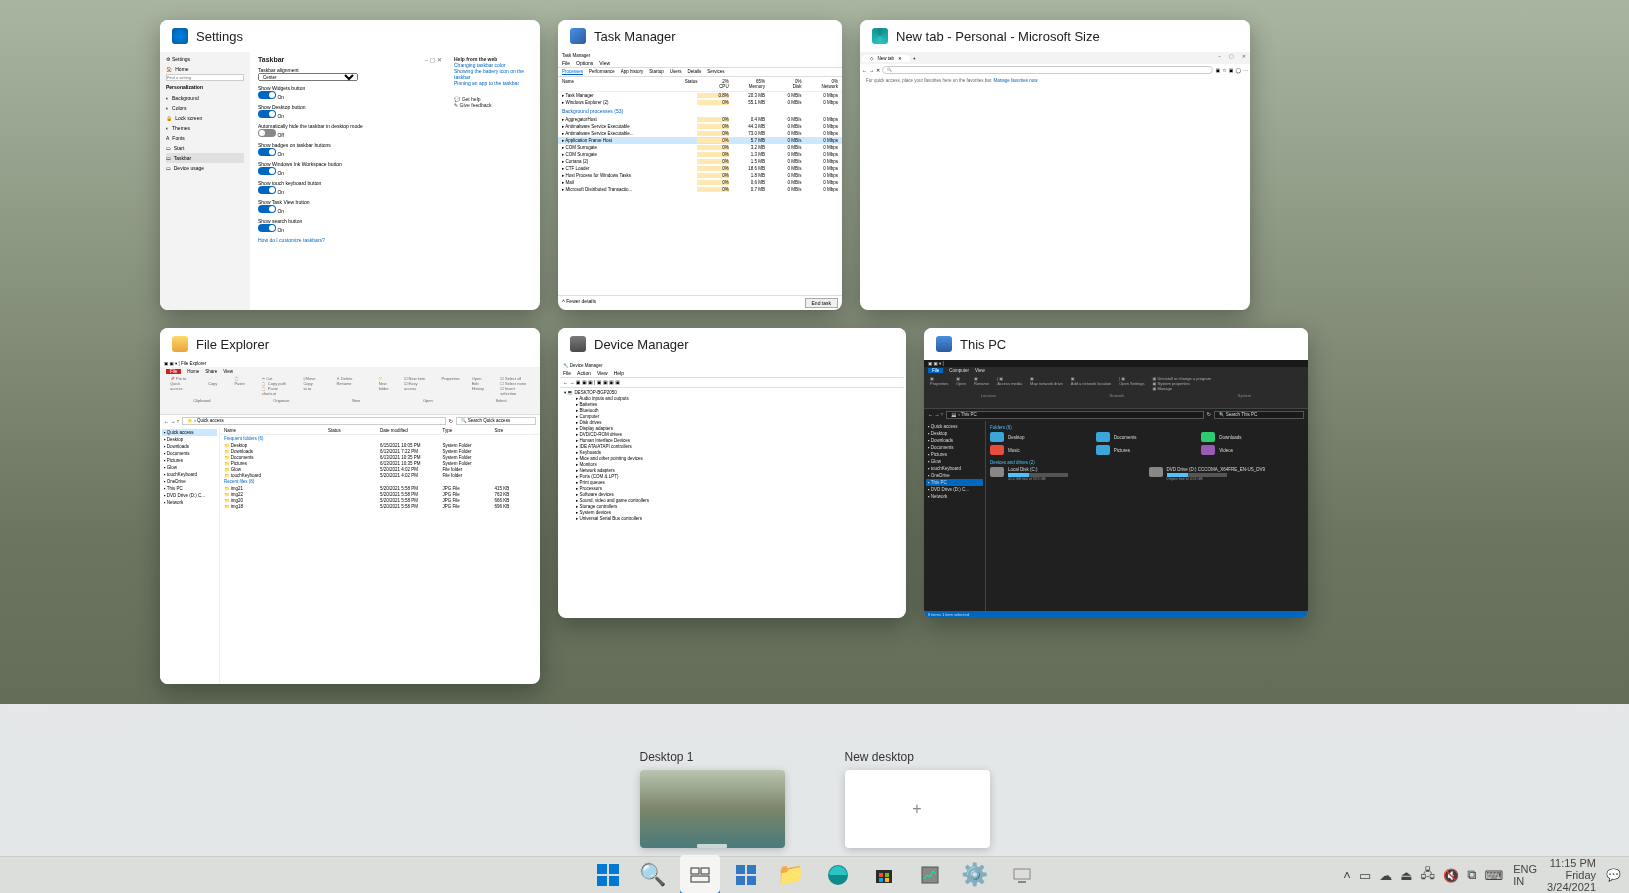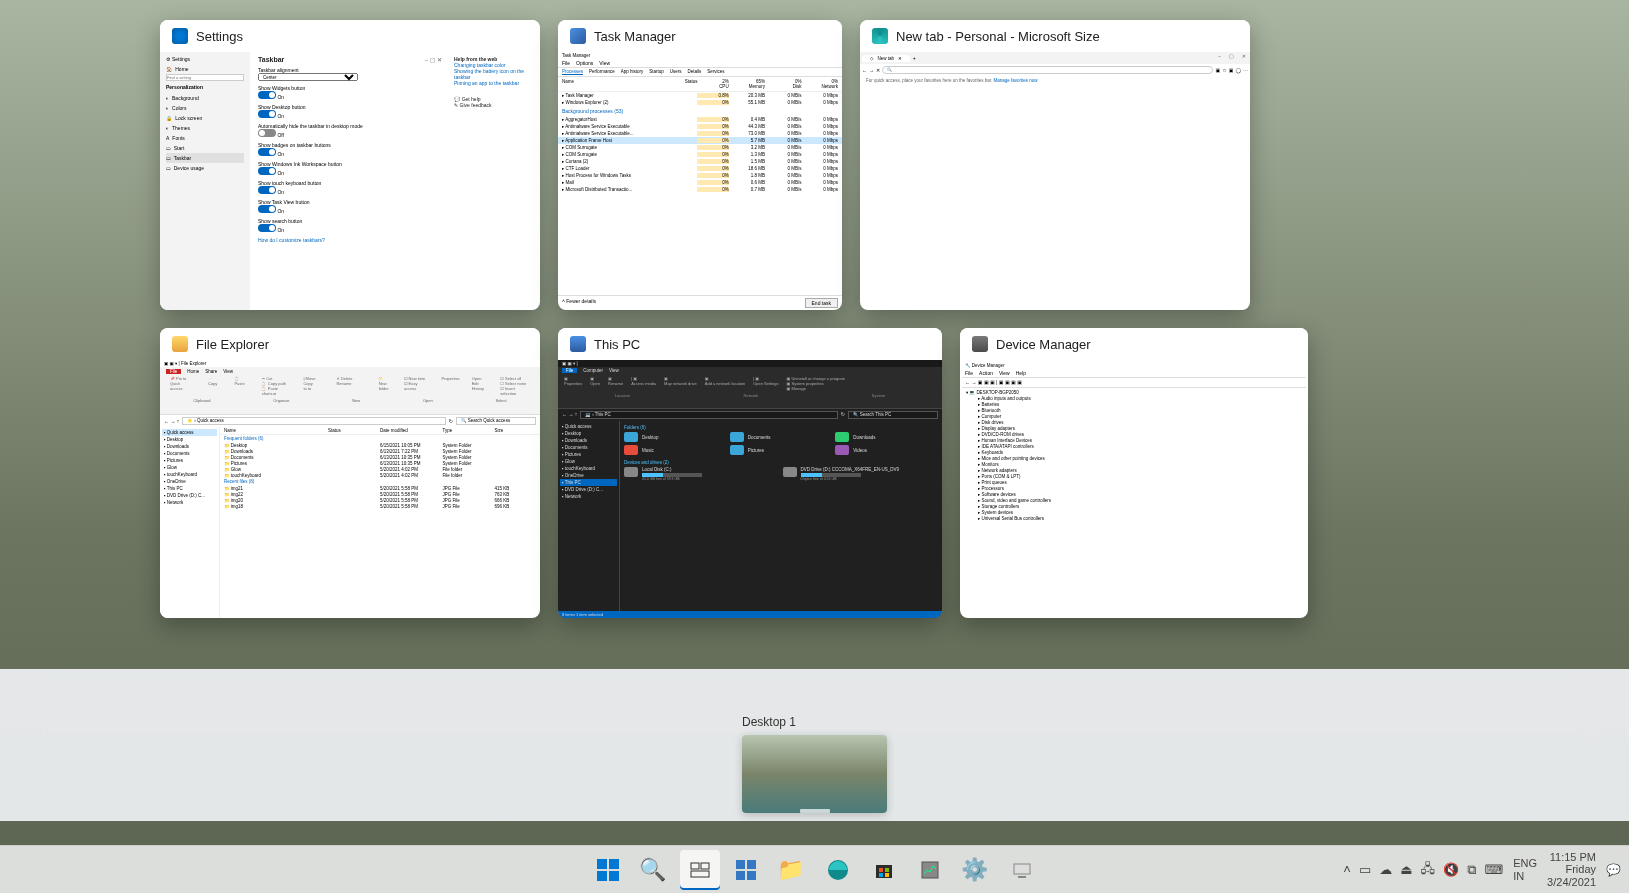--- a/index.html
+++ b/index.html
@@ -10,21 +10,20 @@
   background: linear-gradient(180deg, #a8b5a0 0%, #8a9580 30%, #6b7560 60%, #5a6450 100%);
   overflow: hidden;
   position: relative;
 }
 
 .task-view {
   position: absolute;
   inset: 0;
   display: flex;
   flex-direction: column;
-  gap: 24px;
 }
 
 .windows-area {
   flex: 1;
   padding: 20px 160px;
   display: flex;
   flex-wrap: wrap;
   gap: 18px;
   align-content: flex-start;
 }
@@ -34,21 +33,21 @@
   border-radius: 8px;
   overflow: hidden;
   box-shadow: 0 8px 24px rgba(0,0,0,0.3);
   display: flex;
   flex-direction: column;
 }
 
 .window-thumb.w-settings { width: 380px; height: 290px; }
 .window-thumb.w-taskmgr { width: 284px; height: 290px; }
 .window-thumb.w-edge { width: 390px; height: 290px; }
-.window-thumb.w-fileexp { width: 380px; height: 290px; justify-content: flex-end; }
+.window-thumb.w-fileexp { width: 380px; height: 356px; justify-content: flex-end; }
 .window-thumb.w-devmgr { width: 348px; height: 290px; }
 .window-thumb.w-thispc { width: 384px; height: 290px; }
 
 .thumb-title {
   display: flex;
   align-items: center;
   gap: 8px;
   padding: 8px 12px;
   font-size: 13px;
   font-weight: 500;
@@ -603,122 +602,20 @@
                 <div class="fe-list-row">
                   <span>📁 img18</span>
                   <span></span>
                   <span>5/20/2021 5:58 PM</span>
                   <span>JPG File</span>
                   <span>696 KB</span>
                 </div>
               </div>
           </div>
         </div>
-      </div>
-    </div>
-
-    <div class="window-thumb w-thispc">
-      <div class="thumb-title">
-        <span class="thumb-icon" style="background:linear-gradient(#4a90e2,#2c5aa0)"></span>
-        <span>This PC</span>
-      </div>
-      <div class="thumb-content pc-content">
-        <div style="padding:1px 4px;font-size:4.5px;background:#191919">▣ ▣ ▾ |</div>
-        <div class="pc-ribbon">
-          <div class="pc-ribbon-tabs">
-            <span class="active">File</span>
-            <span>Computer</span>
-            <span>View</span>
-          </div>
-          <div style="display:flex;gap:8px;padding:2px 6px;font-size:4px;opacity:0.7">
-            <span>▣<br><span>Properties</span></span>
-            <span>▣<br><span>Open</span></span>
-            <span>▣<br><span>Rename</span></span>
-            <span>| ▣<br><span>Access media</span></span>
-            <span>▣<br><span>Map network drive</span></span>
-            <span>▣<br><span>Add a network location</span></span>
-            <span>| ▣<br><span>Open Settings</span></span>
-            <span>▣ <span>Uninstall or change a program</span><br>▣ <span>System properties</span><br>▣ <span>Manage</span></span>
-          </div>
-          <div style="display:flex;justify-content:space-around;font-size:4px;color:#888">
-            <span>Location</span>
-            <span>Network</span>
-            <span>System</span>
-          </div>
-        </div>
-        <div class="pc-addrbar">
-          <span>← → ↑</span>
-          <div class="path">💻 › <span>This PC</span></div>
-          <span>↻</span>
-          <div class="search">🔍 <span>Search This PC</span></div>
-        </div>
-        <div class="pc-body">
-          <div class="pc-sidebar" id="pc-sidebar">
-              <div class="item">▪ Quick access</div>
-              <div class="item">▪ Desktop</div>
-              <div class="item">▪ Downloads</div>
-              <div class="item">▪ Documents</div>
-              <div class="item">▪ Pictures</div>
-              <div class="item">▪ Glow</div>
-              <div class="item">▪ touchKeyboard</div>
-              <div class="item">▪ OneDrive</div>
-              <div class="item active">▪ This PC</div>
-              <div class="item">▪ DVD Drive (D:) C...</div>
-              <div class="item">▪ Network</div>
-            </div>
-          <div class="pc-main">
-            <div class="pc-group">Folders (6)</div>
-            <div class="pc-folders" id="pc-folders">
-                <div class="pc-folder">
-                  <div class="ficon" style="background:#3ba7d9"></div>
-                  <span>Desktop</span>
-                </div>
-                <div class="pc-folder">
-                  <div class="ficon" style="background:#3ba7d9"></div>
-                  <span>Documents</span>
-                </div>
-                <div class="pc-folder">
-                  <div class="ficon" style="background:#2ecc71"></div>
-                  <span>Downloads</span>
-                </div>
-                <div class="pc-folder">
-                  <div class="ficon" style="background:#e74c3c"></div>
-                  <span>Music</span>
-                </div>
-                <div class="pc-folder">
-                  <div class="ficon" style="background:#3ba7d9"></div>
-                  <span>Pictures</span>
-                </div>
-                <div class="pc-folder">
-                  <div class="ficon" style="background:#9b59b6"></div>
-                  <span>Videos</span>
-                </div>
-              </div>
-            <div class="pc-group" style="margin-top:3px">Devices and drives (2)</div>
-            <div class="pc-drives" id="pc-drives">
-                <div class="pc-drive">
-                  <div class="dicon"></div>
-                  <div>
-                    <div>Local Disk (C:)</div>
-                    <div class="bar"></div>
-                    <div style="font-size:3.5px;color:#999">41.0 GB free of 59.3 GB</div>
-                  </div>
-                </div>
-                <div class="pc-drive">
-                  <div class="dicon"></div>
-                  <div>
-                    <div>DVD Drive (D:) CCCOMA_X64FRE_EN-US_DV9</div>
-                    <div class="bar"></div>
-                    <div style="font-size:3.5px;color:#999">0 bytes free of 4.53 GB</div>
-                  </div>
-                </div>
-              </div>
-          </div>
-        </div>
-        <div class="pc-status">8 items    1 item selected</div>
       </div>
     </div>
 
     <div class="window-thumb w-devmgr">
       <div class="thumb-title">
         <span class="thumb-icon" style="background:linear-gradient(#7a7a7a,#4a4a4a)"></span>
         <span>Device Manager</span>
       </div>
       <div class="thumb-content dm-content">
         <div style="font-size:4.5px;padding:1px 3px">🔧 <span>Device Manager</span></div>
@@ -751,28 +648,134 @@
               <div class="node">▸ Software devices</div>
               <div class="node">▸ Sound, video and game controllers</div>
               <div class="node">▸ Storage controllers</div>
               <div class="node">▸ System devices</div>
               <div class="node">▸ Universal Serial Bus controllers</div>
             </div>
         </div>
       </div>
     </div>
 
+    <div class="window-thumb w-thispc">
+      <div class="thumb-title">
+        <span class="thumb-icon" style="background:linear-gradient(#4a90e2,#2c5aa0)"></span>
+        <span>This PC</span>
+      </div>
+      <div class="thumb-content pc-content">
+        <div style="padding:1px 4px;font-size:4.5px;background:#191919">▣ ▣ ▾ |</div>
+        <div class="pc-ribbon">
+          <div class="pc-ribbon-tabs">
+            <span class="active">File</span>
+            <span>Computer</span>
+            <span>View</span>
+          </div>
+          <div style="display:flex;gap:8px;padding:2px 6px;font-size:4px;opacity:0.7">
+            <span>▣<br><span>Properties</span></span>
+            <span>▣<br><span>Open</span></span>
+            <span>▣<br><span>Rename</span></span>
+            <span>| ▣<br><span>Access media</span></span>
+            <span>▣<br><span>Map network drive</span></span>
+            <span>▣<br><span>Add a network location</span></span>
+            <span>| ▣<br><span>Open Settings</span></span>
+            <span>▣ <span>Uninstall or change a program</span><br>▣ <span>System properties</span><br>▣ <span>Manage</span></span>
+          </div>
+          <div style="display:flex;justify-content:space-around;font-size:4px;color:#888">
+            <span>Location</span>
+            <span>Network</span>
+            <span>System</span>
+          </div>
+        </div>
+        <div class="pc-addrbar">
+          <span>← → ↑</span>
+          <div class="path">💻 › <span>This PC</span></div>
+          <span>↻</span>
+          <div class="search">🔍 <span>Search This PC</span></div>
+        </div>
+        <div class="pc-body">
+          <div class="pc-sidebar" id="pc-sidebar">
+              <div class="item">▪ Quick access</div>
+              <div class="item">▪ Desktop</div>
+              <div class="item">▪ Downloads</div>
+              <div class="item">▪ Documents</div>
+              <div class="item">▪ Pictures</div>
+              <div class="item">▪ Glow</div>
+              <div class="item">▪ touchKeyboard</div>
+              <div class="item">▪ OneDrive</div>
+              <div class="item active">▪ This PC</div>
+              <div class="item">▪ DVD Drive (D:) C...</div>
+              <div class="item">▪ Network</div>
+            </div>
+          <div class="pc-main">
+            <div class="pc-group">Folders (6)</div>
+            <div class="pc-folders" id="pc-folders">
+                <div class="pc-folder">
+                  <div class="ficon" style="background:#3ba7d9"></div>
+                  <span>Desktop</span>
+                </div>
+                <div class="pc-folder">
+                  <div class="ficon" style="background:#3ba7d9"></div>
+                  <span>Documents</span>
+                </div>
+                <div class="pc-folder">
+                  <div class="ficon" style="background:#2ecc71"></div>
+                  <span>Downloads</span>
+                </div>
+                <div class="pc-folder">
+                  <div class="ficon" style="background:#e74c3c"></div>
+                  <span>Music</span>
+                </div>
+                <div class="pc-folder">
+                  <div class="ficon" style="background:#3ba7d9"></div>
+                  <span>Pictures</span>
+                </div>
+                <div class="pc-folder">
+                  <div class="ficon" style="background:#9b59b6"></div>
+                  <span>Videos</span>
+                </div>
+              </div>
+            <div class="pc-group" style="margin-top:3px">Devices and drives (2)</div>
+            <div class="pc-drives" id="pc-drives">
+                <div class="pc-drive">
+                  <div class="dicon"></div>
+                  <div>
+                    <div>Local Disk (C:)</div>
+                    <div class="bar"></div>
+                    <div style="font-size:3.5px;color:#999">41.0 GB free of 59.3 GB</div>
+                  </div>
+                </div>
+                <div class="pc-drive">
+                  <div class="dicon"></div>
+                  <div>
+                    <div>DVD Drive (D:) CCCOMA_X64FRE_EN-US_DV9</div>
+                    <div class="bar"></div>
+                    <div style="font-size:3.5px;color:#999">0 bytes free of 4.53 GB</div>
+                  </div>
+                </div>
+              </div>
+          </div>
+        </div>
+        <div class="pc-status">8 items    1 item selected</div>
+      </div>
+    </div>
+
   </div>
 
   <div class="desktops-strip">
     <div class="desktop-item">
       <div class="desktop-label">Desktop 1</div>
       <div class="desktop-thumb">
           <div class="mini-tb"></div>
         </div>
+    </div>
+    <div class="desktop-item">
+      <div class="desktop-label">New desktop</div>
+      <div class="desktop-thumb new">+</div>
     </div>
   </div>
 
   <div class="taskbar">
     <div class="tb-center">
       <div class="tb-icon">
         <svg width="22" height="22" viewBox="0 0 22 22">
             <rect x="0" y="0" width="10" height="10" fill="#0078d4"></rect>
             <rect x="12" y="0" width="10" height="10" fill="#0078d4"></rect>
             <rect x="0" y="12" width="10" height="10" fill="#0078d4"></rect>

